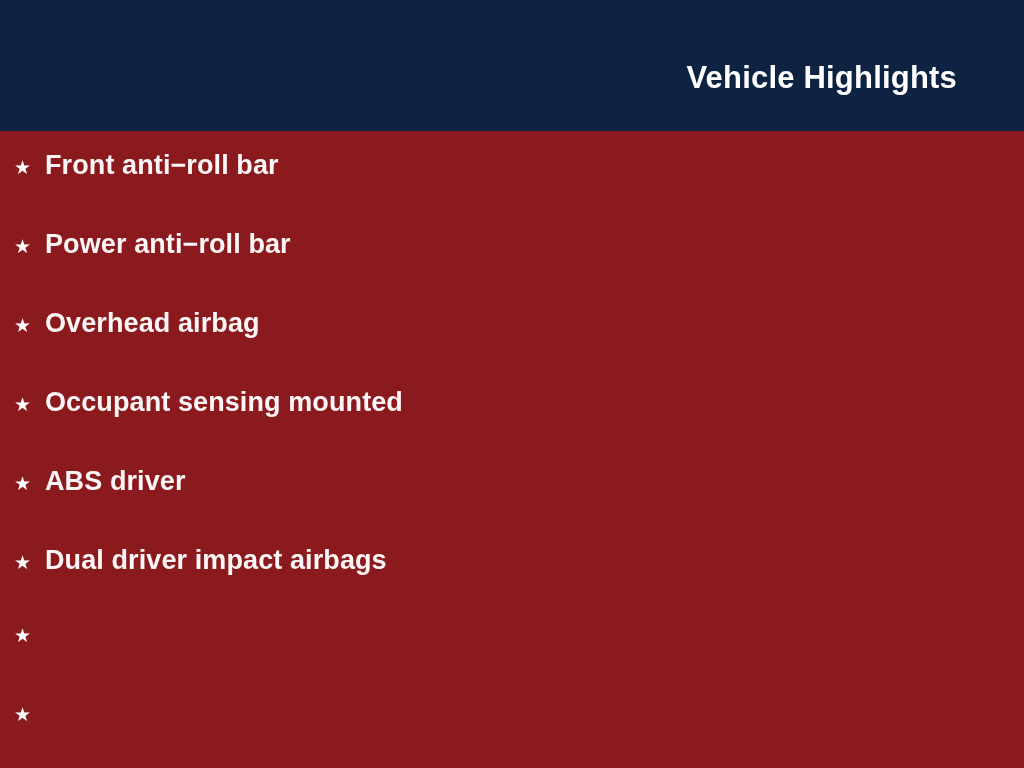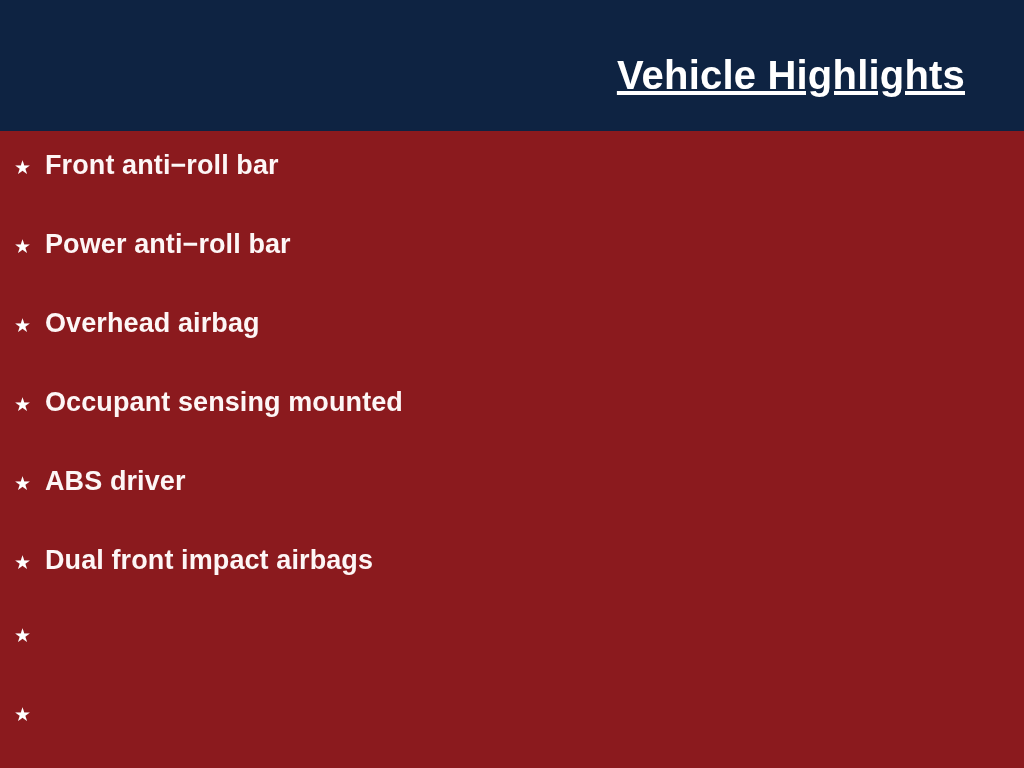--- a/index.html
+++ b/index.html
@@ -32,30 +32,29 @@
     width: 1024px;
     height: 131px;
     background: #0e2342;
     box-sizing: border-box;
   }
 
   .header-title {
     position: absolute;
     right: 51px;
     top: 44px;
-    margin: 8px;
+    margin: 16px;
     font-family: "Liberation Sans", sans-serif;
-    font-size: 40px;
+    font-size: 31px;
     font-weight: bold;
     letter-spacing: 0.2px;
     color: #ffffff;
     text-align: right;
     white-space: nowrap;
     line-height: 1.15;
-    text-decoration: underline;
   }
 
   
   .body-area {
     position: absolute;
     left: 0;
     top: 131px;
     width: 1024px;
     height: 637px;
     background: #8b1a1e;
@@ -131,21 +130,21 @@
         <span class="item-label">Occupant sensing mounted</span>
       </li>
 
       <li class="highlight-item">
         <span class="bullet-star">★</span>
         <span class="item-label">ABS driver</span>
       </li>
 
       <li class="highlight-item">
         <span class="bullet-star">★</span>
-        <span class="item-label">Dual front impact airbags</span>
+        <span class="item-label">Dual driver impact airbags</span>
       </li>
 
       <li class="highlight-item">
         <span class="bullet-star">★</span>
       </li>
 
       <li class="highlight-item">
         <span class="bullet-star">★</span>
       </li>
 

